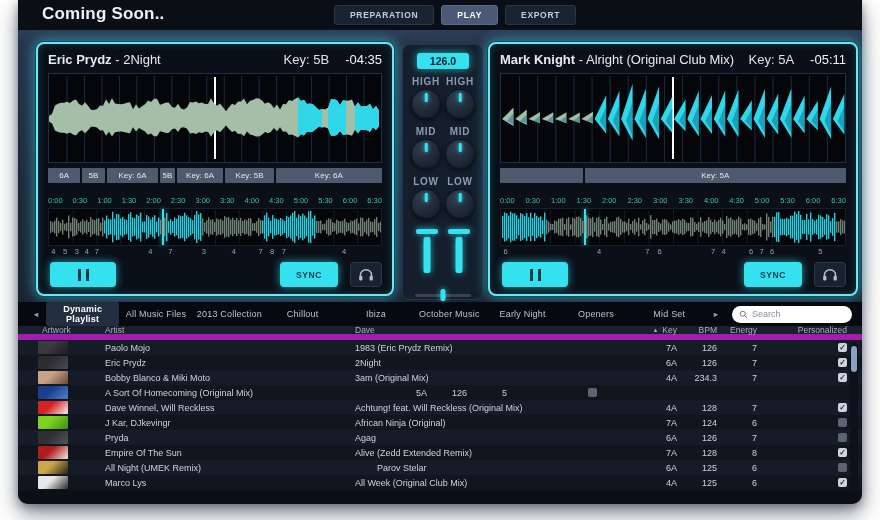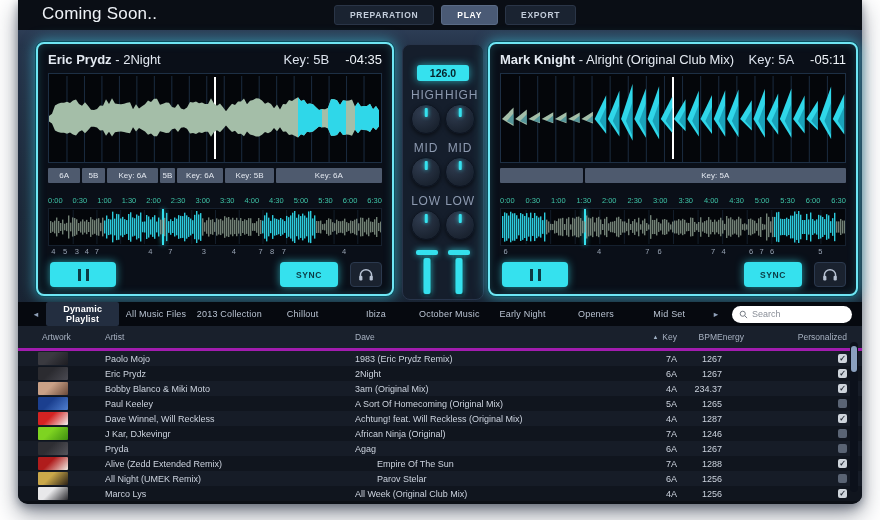--- a/index.html
+++ b/index.html
@@ -4,21 +4,21 @@
 <style>
   *{margin:0;padding:0;box-sizing:border-box}
   html,body{width:880px;height:520px;overflow:hidden}
   body{background:#ffffff;font-family:"Liberation Sans",sans-serif;position:relative}
   button{font-family:inherit;border:none;background:none;color:inherit;cursor:pointer}
   .window{position:absolute;left:18px;top:0;width:844px;height:504px;border-radius:0 0 10px 10px;
     background:linear-gradient(180deg,#3a4d68 0%,#26354b 9%,#1c2838 42%,#141c29 100%);
     box-shadow:0 10px 22px rgba(25,35,55,.5),0 3px 9px rgba(25,35,55,.4)}
   
   .topbar{position:relative;height:30px;background:#0a0e15}
-  .app-title{position:absolute;left:24px;top:4px;font-size:17px;font-weight:400;color:#eef2f7;letter-spacing:.2px}
+  .app-title{position:absolute;left:24px;top:4px;font-size:17px;font-weight:700;color:#eef2f7;letter-spacing:.2px}
   .top-nav{position:absolute;left:316px;top:5px;display:flex;gap:7px}
   .navtab{height:20px;padding:0 15px;font-size:8.5px;font-weight:bold;letter-spacing:.7px;color:#c3cddb;
     background:#1a2331;border:1px solid #2a3547;border-radius:3px}
   .navtab.active{background:#4a5a75;border-color:#5a6b86;color:#fff}
   .top-right{position:absolute;right:20px;top:5px;display:flex;gap:8px}
   .feedback-btn{height:19px;padding:0 12px;font-size:8px;font-weight:bold;letter-spacing:.5px;color:#fff;
     background:var(--feedback,#1E88D2);border-radius:3px}
   .settings-btn{height:19px;padding:0 12px;font-size:8px;font-weight:bold;letter-spacing:.5px;color:#cdd5e0;
     background:#151d2a;border:1px solid #2b3546;border-radius:3px}
   
@@ -50,26 +50,26 @@
     border-radius:4px;box-shadow:0 0 8px rgba(53,225,238,.65);display:flex;align-items:center;justify-content:center}
   .pause-icon{width:11px;height:12px;border-left:3.5px solid #0b3a44;border-right:3.5px solid #0b3a44}
   .sync-btn{position:absolute;right:44px;top:0;width:58px;height:25px;background:var(--accent,#35E1EE);
     border-radius:4px;box-shadow:0 0 8px rgba(53,225,238,.65);font-size:8.5px;font-weight:bold;
     letter-spacing:.6px;color:#0b3a44}
   .phones-btn{position:absolute;right:0;top:0;width:32px;height:25px;background:#1a222f;
     border:1px solid #2b394e;border-radius:4px;display:flex;align-items:center;justify-content:center}
   
   .mixer{position:absolute;left:384px;top:44px;width:82px;height:256px;background:#151e2c;
     border:1px solid #27344a;border-radius:8px}
-  .bpm{margin:20px auto 0;width:52px;height:16px;background:var(--accent,#35E1EE);color:#05232b;
+  .bpm{margin:8px auto 0;width:52px;height:16px;background:var(--accent,#35E1EE);color:#05232b;
     font-size:10.5px;font-weight:bold;text-align:center;line-height:16px;border-radius:3px;
     box-shadow:0 0 8px rgba(53,225,238,.7)}
   .eq-row{display:flex;justify-content:space-between;padding:0 8px;margin-top:7px}
   .eq-col{width:30px;text-align:center}
-  .eq-label{font-size:12px;font-weight:normal;letter-spacing:.8px;color:#8d9ab0;margin-bottom:2px}
+  .eq-label{font-size:10px;font-weight:bold;letter-spacing:.8px;color:#8d9ab0;margin-bottom:2px}
   .knob{width:30px;height:30px;margin:0 auto;border-radius:50%;position:relative;
     background:radial-gradient(circle at 35% 28%,#303c50,#1a2330 72%);
     border:1px solid #0d1420;box-shadow:0 2px 4px rgba(0,0,0,.55)}
   .knob::after{content:"";position:absolute;left:50%;top:3px;width:2.5px;height:9px;
     background:var(--accent,#35E1EE);transform:translateX(-50%);border-radius:1px;
     box-shadow:0 0 4px rgba(53,225,238,.9)}
   .faders{display:flex;justify-content:space-between;padding:0 13px;margin-top:10px;height:46px}
   .fader{position:relative;width:22px}
   .fader::before{content:"";position:absolute;left:50%;top:0;bottom:0;width:10px;
     transform:translateX(-50%);background:#0d141d;border-radius:3px}
@@ -87,35 +87,35 @@
   .tab-scroll{width:16px;font-size:7.5px;color:#8fa0b8;text-align:center}
   .tabs-wrap{flex:1;display:flex;margin:0 2px;height:100%;align-items:stretch}
   .ptab{flex:1;font-size:9px;letter-spacing:.2px;color:#b9c3d2;border-radius:2px}
   .ptab.active{background:#232e40;color:#fff;font-weight:bold}
   .search-box{width:120px;height:17px;margin-left:8px;background:#fff;border-radius:9px;
     display:flex;align-items:center;padding:0 7px;gap:4px}
   .search-icon{width:9px;height:9px;flex:none}
   .search-box input{border:none;outline:none;background:transparent;width:100%;font-size:9px;color:#333;
     font-family:"Liberation Sans",sans-serif}
   .search-box input::placeholder{color:#8a8f98}
-  .thead{height:25px;display:flex;align-items:center;background:#19202c;border-bottom:3px solid #a21caf;
+  .thead{height:14px;display:flex;align-items:center;background:#19202c;border-bottom:6px solid #a21caf;
     font-size:8.5px;color:#a8b2c2}
   .hcell{display:flex;align-items:center;gap:4px;white-space:nowrap}
   .sort-arrow{font-size:6px;color:#9fb0c4}
   .trow{height:15px;display:flex;align-items:center;font-size:9px;color:#ccd3de}
   .trow.odd{background:#161c27}
   .trow.even{background:#10151e}
   .cell{white-space:nowrap;overflow:hidden}
   .col-art{width:87px;display:flex;align-items:center;padding-left:20px}
   .thead .col-art{padding-left:24px}
   .col-artist{width:250px}
   .col-song{width:272px}
   .col-key{width:50px;display:flex;justify-content:flex-end}
   .col-bpm{width:40px;display:flex;justify-content:flex-end}
-  .col-energy{width:40px;display:flex;justify-content:flex-start}
+  .col-energy{width:40px;display:flex;justify-content:flex-end}
   .col-pers{width:90px;display:flex;justify-content:flex-end}
   .art-thumb{width:30px;height:13px;border-radius:1px}
   .chk{display:inline-block;width:9px;height:9px;border-radius:2px;background:#5a6474;
     text-align:center;font-size:8px;line-height:9px;font-weight:bold}
   .chk.checked{background:#cfd5dc;color:#242b36}
   .vscroll{position:absolute;right:4px;top:40px;bottom:12px;width:8px;background:#0c111b;border-radius:4px}
   .vthumb{position:absolute;left:1px;top:4px;width:6px;height:26px;background:#8aa0be;border-radius:3px}
 </style>
 </head>
 <body>
@@ -871,21 +871,20 @@
           <div class="cell col-bpm">234.3</div>
           <div class="cell col-energy">7</div>
           <div class="cell col-pers">
             <span class="chk checked">✓</span>
           </div>
         </div>
         <div class="trow even">
           <div class="cell col-art">
             <div class="art-thumb" style="background: linear-gradient(135deg, rgb(27, 63, 143) 40%, rgb(79, 127, 208));"></div>
           </div>
-          <div class="cell col-artist">Paul Keeley</div>
           <div class="cell col-song">A Sort Of Homecoming (Original Mix)</div>
           <div class="cell col-key">5A</div>
           <div class="cell col-bpm">126</div>
           <div class="cell col-energy">5</div>
           <div class="cell col-pers">
             <span class="chk"></span>
           </div>
         </div>
         <div class="trow odd">
           <div class="cell col-art">
@@ -923,22 +922,22 @@
           <div class="cell col-bpm">126</div>
           <div class="cell col-energy">7</div>
           <div class="cell col-pers">
             <span class="chk"></span>
           </div>
         </div>
         <div class="trow even">
           <div class="cell col-art">
             <div class="art-thumb" style="background: linear-gradient(135deg, rgb(176, 28, 28) 40%, rgb(240, 234, 226));"></div>
           </div>
+          <div class="cell col-artist">Empire Of The Sun</div>
           <div class="cell col-song">Alive (Zedd Extended Remix)</div>
-          <div class="cell col-artist">Empire Of The Sun</div>
           <div class="cell col-key">7A</div>
           <div class="cell col-bpm">128</div>
           <div class="cell col-energy">8</div>
           <div class="cell col-pers">
             <span class="chk checked">✓</span>
           </div>
         </div>
         <div class="trow odd">
           <div class="cell col-art">
             <div class="art-thumb" style="background: linear-gradient(135deg, rgb(202, 168, 74) 40%, rgb(42, 32, 22));"></div>

